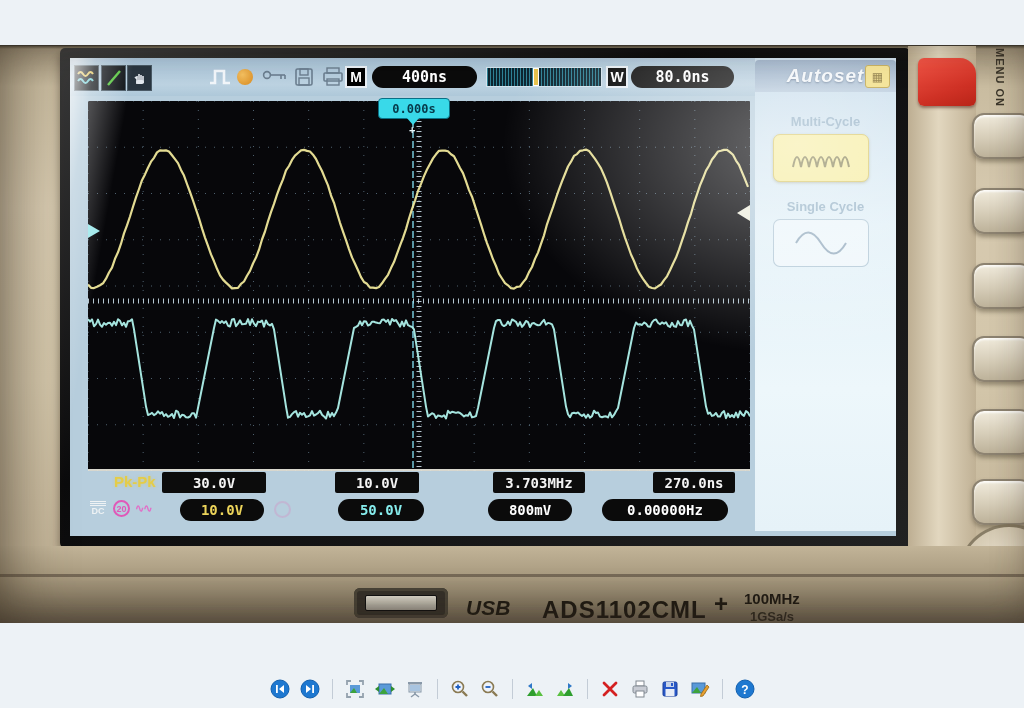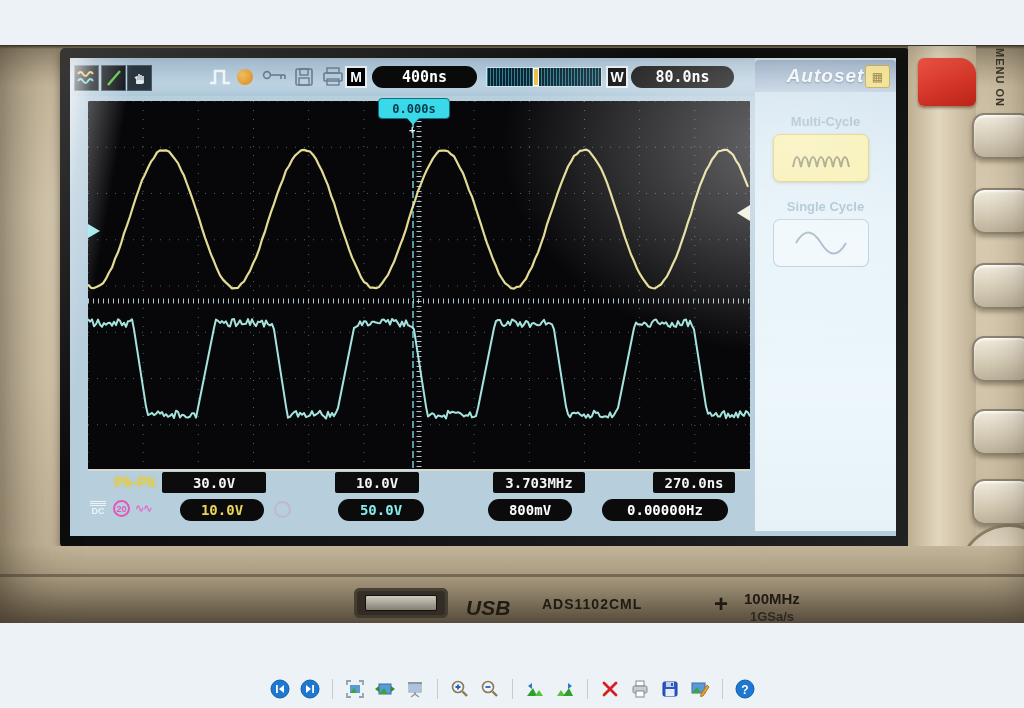--- a/index.html
+++ b/index.html
@@ -262,21 +262,21 @@
     <div class="abs fbtn" style="top:363px;"></div>
     <div class="abs fbtn" style="top:433px;"></div>
     <div class="abs knob"></div>
 
     <div class="abs lower">
       <div class="abs seam"></div>
       <div class="abs usbport">
           <div class="inner"></div>
         </div>
       <div class="abs brandtext" style="left:466px;top:50px;font-size:21px;font-style:italic;">USB</div>
-      <div class="abs brandtext" style="left:542px;top:50px;font-size:14px;letter-spacing:1px;">ADS1102CML</div>
+      <div class="abs brandtext" style="left:542px;top:50px;font-size:24px;letter-spacing:1px;">ADS1102CML</div>
       <div class="abs brandtext" style="left:714px;top:44px;font-size:24px;">+</div>
       <div class="abs brandtext" style="left:744px;top:44px;font-size:15px;">100MHz</div>
       <div class="abs brandtext" style="left:750px;top:63px;font-size:13px;opacity:.8;">1GSa/s</div>
     </div>
 
     <div class="abs vignette"></div>
   </div>
 
   <div class="abs vtoolbar">
     <div class="vbtn">

